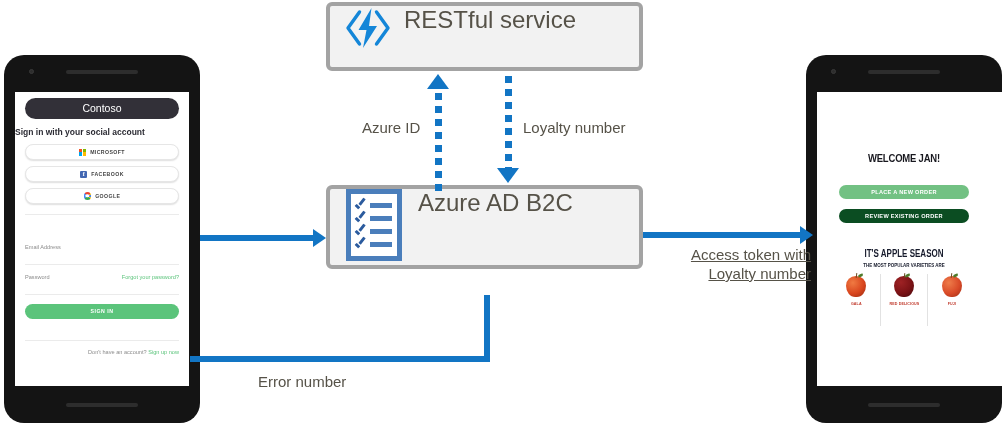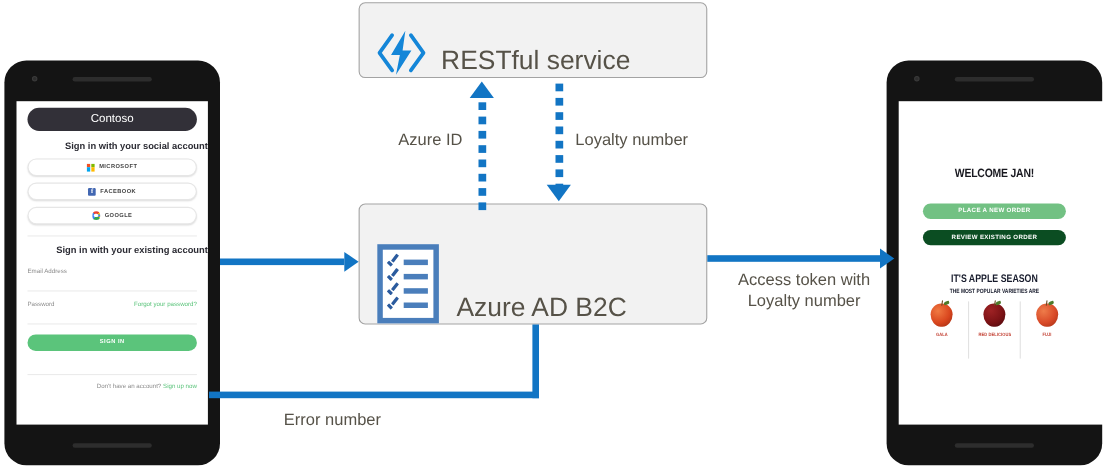--- a/index.html
+++ b/index.html
@@ -15,21 +15,21 @@
   .phone .homebar{position:absolute;height:4px;background:#2d2d2d;border-radius:2px;}
   .screen{position:absolute;background:#ffffff;overflow:hidden;}
 
   
   #phone-left{left:4px;top:55px;width:196px;height:368px;}
   #screen-left{left:11px;top:37px;width:174px;height:294px;}
 
   .contoso-pill{position:absolute;left:10px;top:6px;width:154px;height:21px;
                 background:#323038;border-radius:11px;color:#ffffff;
                 font-size:10.5px;line-height:21px;text-align:center;font-weight:400;}
-  .sec-title{position:absolute;left:0;width:174px;text-align:right;
+  .sec-title{position:absolute;left:0;width:174px;text-align:left;
              color:#2b2b33;font-weight:bold;font-size:8.5px;}
   .social-btn{position:absolute;left:10px;width:154px;height:16px;background:#ffffff;
               border:1px solid #e6e6e6;border-radius:8px;box-sizing:border-box;
               box-shadow:0 1px 1.5px rgba(0,0,0,.13);
               display:flex;align-items:center;justify-content:center;gap:4px;}
   .social-btn .lbl{font-size:5.2px;letter-spacing:.4px;color:#444;font-weight:600;}
   .ms-logo{width:7px;height:7px;display:grid;grid-template-columns:1fr 1fr;
            grid-template-rows:1fr 1fr;gap:.8px;}
   .ms-logo i{display:block;}
   .fb-logo{width:7px;height:7px;background:#4267B2;border-radius:1px;color:#fff;
@@ -70,24 +70,24 @@
   .apple-shape{width:20px;height:21px;border-radius:49% 49% 46% 46%/46% 46% 54% 54%;
                position:relative;margin-top:2px;}
   .apple-shape::before{content:"";position:absolute;left:48%;top:-3.5px;width:1.3px;height:5px;
                        background:#6b4a22;transform:rotate(8deg);border-radius:1px;}
   .apple-shape::after{content:"";position:absolute;left:56%;top:-2px;width:5px;height:2.6px;
                       background:#4e7a2a;border-radius:60% 10% 60% 10%;transform:rotate(-18deg);}
   .apple-name{margin-top:4px;font-size:4.3px;font-weight:bold;color:#C0392B;
               letter-spacing:.1px;transform:scaleX(.85);white-space:nowrap;}
 
   
-  .pbox{position:absolute;background:#f2f2f2;border:1px solid #a3a3a3;
-        border-radius:6px;box-sizing:border-box;display:flex;align-items:flex-end;}
+  .pbox{position:absolute;background:#f2f2f2;border:4px solid #a3a3a3;
+        border-radius:6px;box-sizing:border-box;display:flex;align-items:flex-start;}
   #box-rest{left:326px;top:2px;width:317px;height:69px;}
-  #box-b2c{left:326px;top:185px;width:317px;height:110px;}
+  #box-b2c{left:326px;top:185px;width:317px;height:84px;}
   .pbox .ptitle{color:#565248;font-weight:400;}
   #box-rest .ptitle{font-size:24px;margin-left:12px;}
   #box-b2c  .ptitle{font-size:24px;margin-left:16px;}
 
   
   .fn-icon{width:48px;height:44px;margin-left:14px;position:relative;flex:0 0 auto;}
   
   .chk-icon{width:56px;height:72px;margin-left:16px;flex:0 0 auto;
             border:5px solid #4a7ebb;background:#ffffff;box-sizing:border-box;
             padding:5px 4px;display:flex;flex-direction:column;justify-content:space-around;}
@@ -144,21 +144,20 @@
         <span class="lbl">FACEBOOK</span>
       </div>
 
       <div class="social-btn" style="top:96px;">
         <span class="g-logo"></span>
         <span class="lbl">GOOGLE</span>
       </div>
 
       <div class="hr" style="top:122px;"></div>
 
-      <div class="sec-title" style="top:130px;">Sign in with your existing account</div>
 
       <div class="field-label" style="top:152px;">Email Address</div>
       <div class="hr" style="top:172px;"></div>
 
       <div class="field-label" style="top:182px;">Password</div>
       <div class="link-green" style="right:10px;top:182px;">Forgot your password?</div>
       <div class="hr" style="top:202px;"></div>
 
       <div class="signin-btn" style="top:212px;">SIGN IN</div>
 
@@ -258,21 +257,21 @@
       <i></i>
       <i></i>
       <i></i>
       <i></i>
   </div>
   <div class="arrow-down" style="left:497px;top:168px;"></div>
   <div class="conn-label" style="left:523px;top:118px;">Loyalty number</div>
 
   <div class="solid-line" style="left:643px;top:232px;width:157px;height:6px;"></div>
   <div class="arrow-right" style="left:800px;top:226px;"></div>
-  <div class="conn-label c" style="left:651px;top:245px;width:160px;text-align:center;">
+  <div class="conn-label c" style="left:651px;top:245px;width:160px;text-align:right;text-decoration:underline;">
     <span>Access token with</span><br>
     <span>Loyalty number</span>
   </div>
 
   <div class="solid-line" style="left:484px;top:295px;width:6px;height:67px;"></div>
   <div class="solid-line" style="left:190px;top:356px;width:300px;height:6px;"></div>
   <div class="conn-label" style="left:258px;top:372px;">Error number</div>
 
 </div>
 

